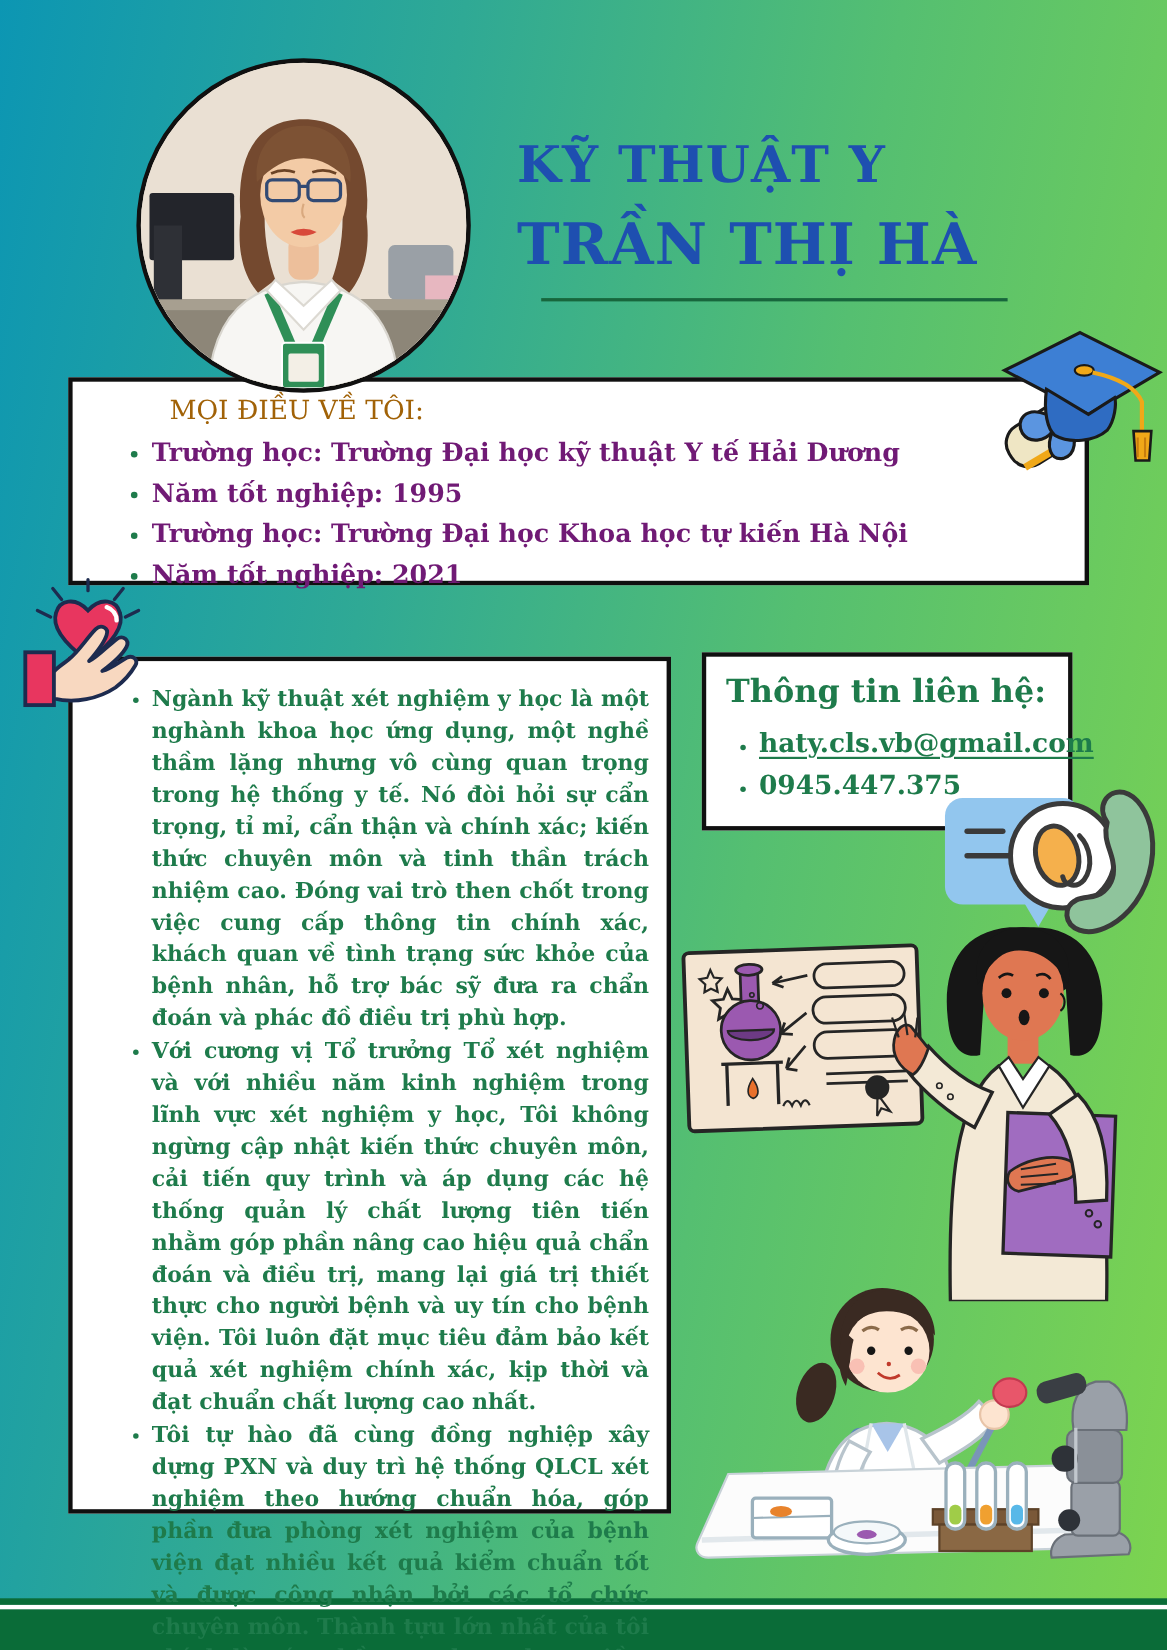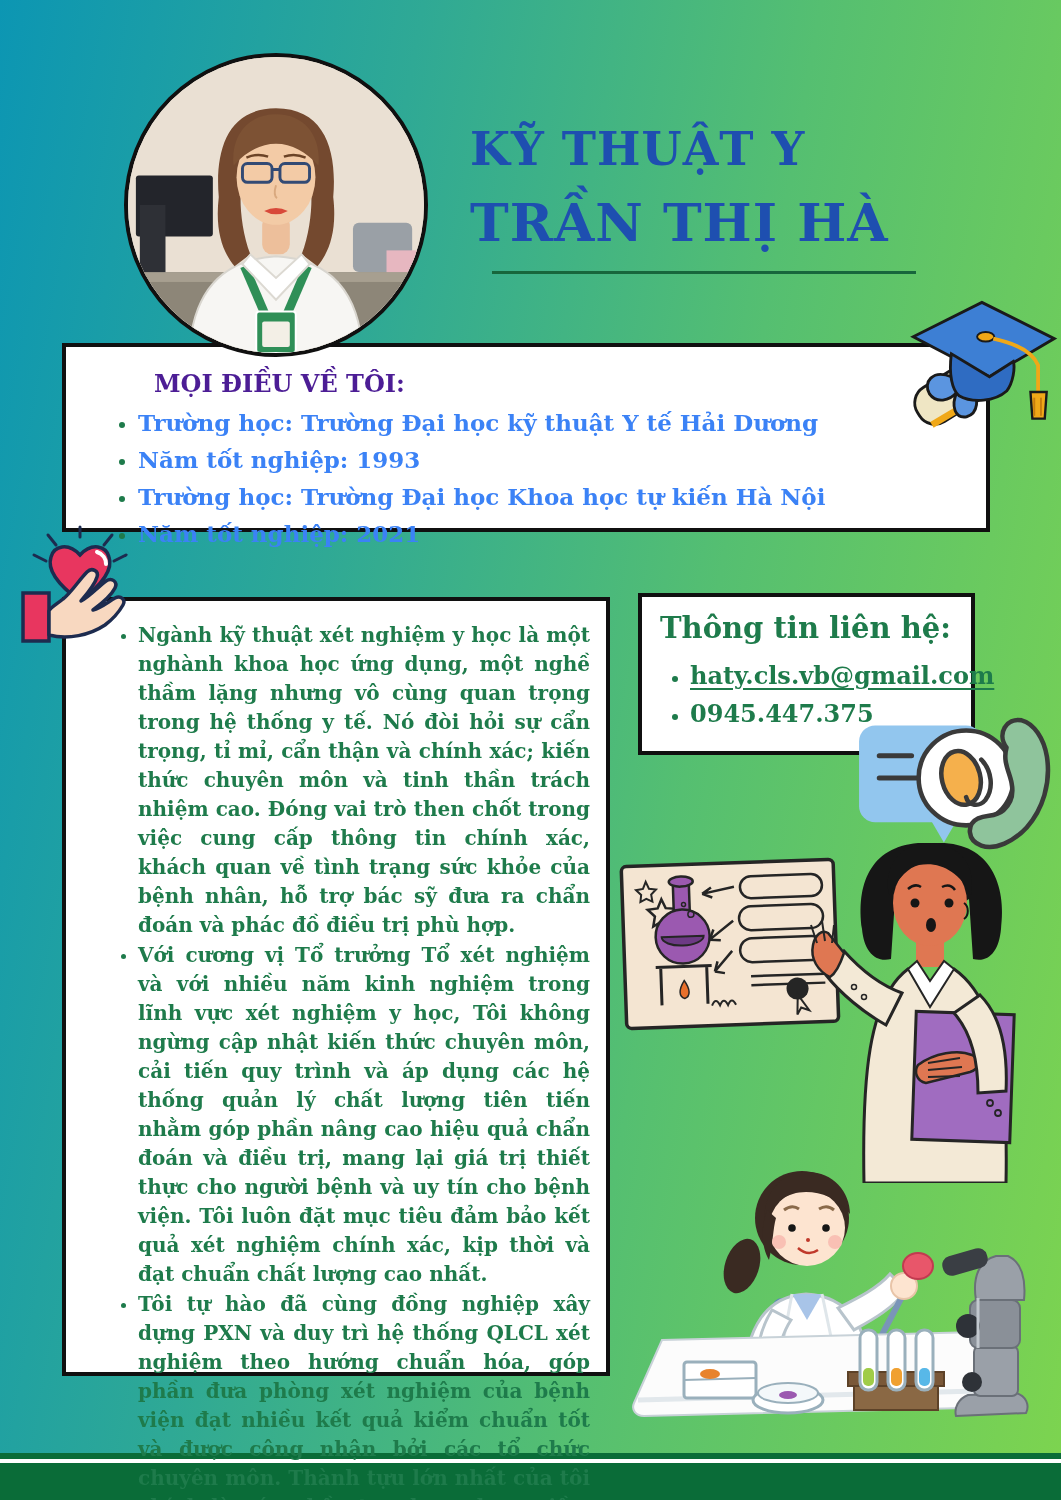--- a/index.html
+++ b/index.html
@@ -16,23 +16,23 @@
     border:4px solid #101010;overflow:hidden;background:#eae0d3;z-index:3;}
   .photo-wrap svg{display:block;width:100%;height:100%;}
   
   .title-block{position:absolute;left:470px;top:122px;width:470px;text-align:left;color:#1e4fb0;z-index:2;}
   .title-line1{font-size:46px;font-weight:bold;letter-spacing:1px;}
   .title-line2{font-size:52px;font-weight:bold;margin-top:16px;letter-spacing:1px;}
   .title-underline{position:absolute;left:492px;top:271px;width:424px;height:3px;background:#17663c;}
   
   .white-box{position:absolute;background:#ffffff;border:4px solid #101010;box-sizing:border-box;}
   .edu-box{left:62px;top:343px;width:928px;height:189px;padding:10px 20px 8px 46px;z-index:2;}
-  .edu-heading{margin-left:42px;color:#4c1d95;font-size:24px;font-weight:bold;margin-top:12px;}
+  .edu-heading{margin-left:42px;color:#a16207;font-size:24px;font-weight:normal;margin-top:2px;}
   .edu-list{margin:6px 0 0 0;padding-left:26px;}
-  .edu-list li{color:#3b82f6;font-size:23px;font-weight:bold;line-height:37px;}
+  .edu-list li{color:#701a75;font-size:23px;font-weight:bold;line-height:37px;}
   .edu-list li::marker{color:#1e7b4b;font-size:20px;}
   .bio-box{left:62px;top:597px;width:548px;height:779px;padding:20px 16px 8px 12px;z-index:2;}
   .bio-list{margin:0;padding-left:24px;}
   .bio-list li{color:#1e7b4b;font-size:20px;font-weight:bold;line-height:29px;text-align:justify;margin-bottom:1px;margin-left:36px;}
   .bio-list li::marker{color:#1e7b4b;font-size:16px;}
   .contact-box{left:638px;top:593px;width:337px;height:162px;padding:14px 12px 8px 18px;z-index:2;}
   .contact-heading{color:#1e7b4b;font-size:29px;font-weight:bold;}
   .contact-list{margin:12px 0 0 0;padding-left:30px;}
   .contact-list li{color:#1e7b4b;font-size:24px;font-weight:bold;line-height:38px;}
   .contact-list li::marker{color:#1e7b4b;font-size:18px;}
@@ -83,21 +83,21 @@
   <div class="title-block">
     <div class="title-line1">KỸ THUẬT Y</div>
     <div class="title-line2">TRẦN THỊ HÀ</div>
   </div>
   <div class="title-underline"></div>
 
   <div class="white-box edu-box">
     <div class="edu-heading">MỌI ĐIỀU VỀ TÔI:</div>
     <ul class="edu-list">
       <li>Trường học: Trường Đại học kỹ thuật Y tế Hải Dương</li>
-      <li>Năm tốt nghiệp: 1993</li>
+      <li>Năm tốt nghiệp: 1995</li>
       <li>Trường học: Trường Đại học Khoa học tự kiến Hà Nội</li>
       <li>Năm tốt nghiệp: 2021</li>
     </ul>
   </div>
 
   <div class="illus grad-cap">
     <svg viewBox="0 0 170 160">
       <g transform="rotate(-32 60 100)">
         <rect x="14" y="80" width="98" height="42" rx="19" fill="#efe6c4" stroke="#1a1a1a" stroke-width="3"></rect>
         <path d="M20,118 L108,120" stroke="#f0a818" stroke-width="7"></path>

